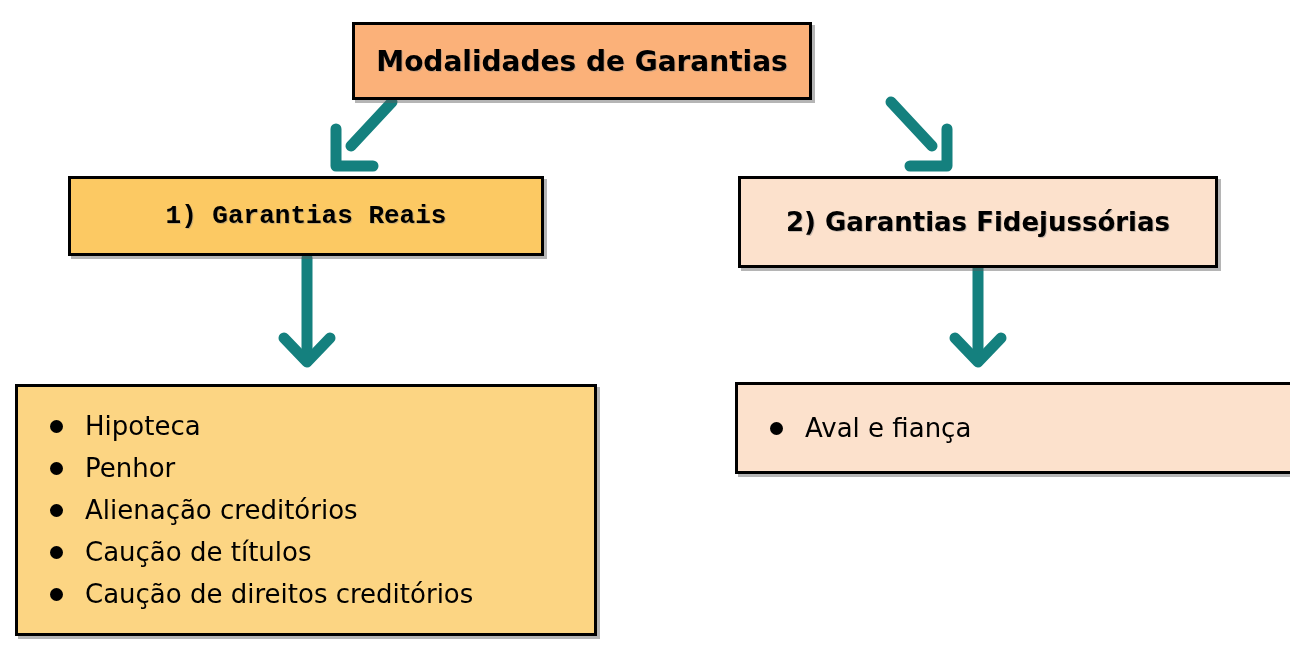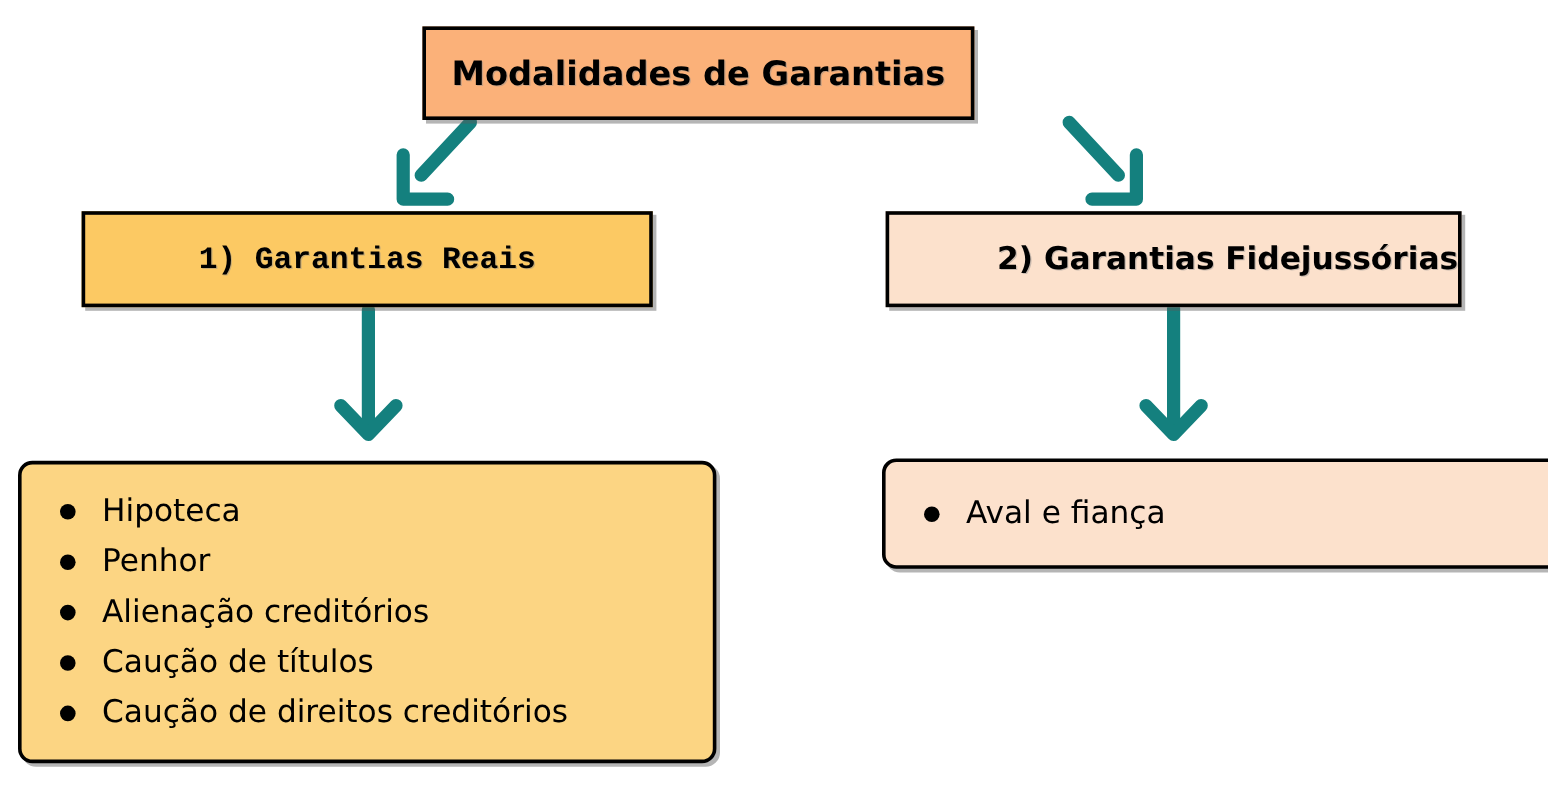--- a/index.html
+++ b/index.html
@@ -22,28 +22,27 @@
     justify-content: center;
   }
   .header-text {
     font-weight: bold;
     text-align: center;
     text-shadow: 1px 1px 0 rgba(140,140,140,0.45);
     white-space: nowrap;
   }
   .title-box   { left: 352px; top: 22px;  width: 460px; height: 78px; background: var(--title-fill, #FBB179); font-size: 28px; }
   .reais-box   { left: 68px;  top: 176px; width: 476px; height: 80px; background: var(--reais-header-fill, #FCC963); font-size: 26px; font-family: Liberation Mono, monospace; }
-  .fide-box    { left: 738px; top: 176px; width: 480px; height: 80px; background: var(--fidejussorias-header-fill, #FCE1CC); font-size: 26px; justify-content: flex-end; }
+  .fide-box    { left: 738px; top: 176px; width: 480px; height: 92px; background: var(--fidejussorias-header-fill, #FCE1CC); font-size: 26px; }
   .list-box {
     flex-direction: column;
     align-items: stretch;
     justify-content: center;
     padding: 0 10px 0 32px;
     font-size: 26px;
-    border-radius: 12px;
   }
   .reais-list  { left: 15px;  top: 384px; width: 582px; height: 252px; background: var(--reais-list-fill, #FCD583); }
   .fide-list   { left: 687px; top: 382px; width: 583px; height: 92px;  background: var(--fidejussorias-list-fill, #FCE1CC); margin-left: 48px; }
   .bullet-row {
     display: flex;
     align-items: center;
     gap: 22px;
     height: 42px;
     white-space: nowrap;
   }

